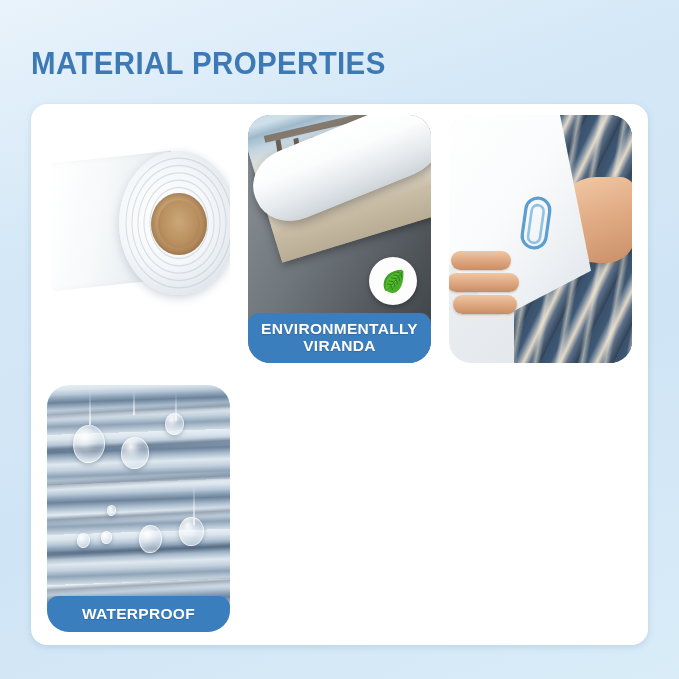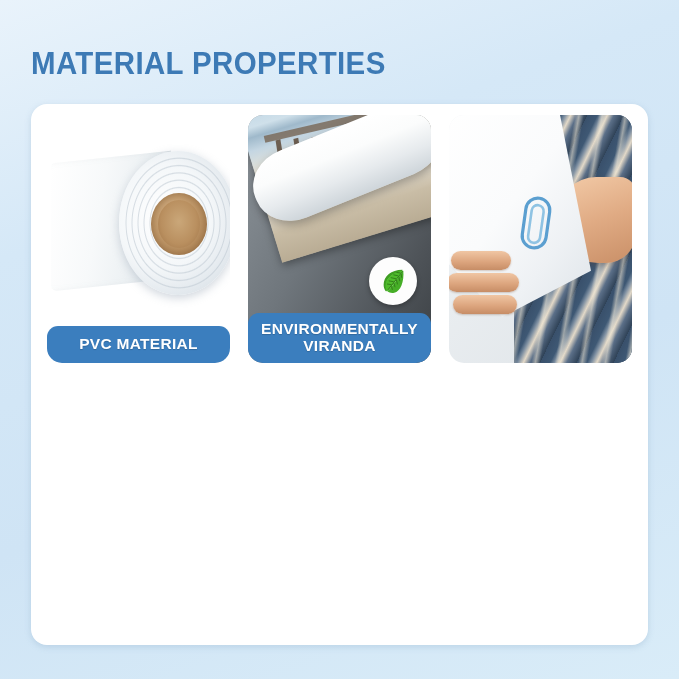--- a/index.html
+++ b/index.html
@@ -77,21 +77,21 @@
     display: grid;
     grid-template-columns: repeat(3, 1fr);
     grid-template-rows: repeat(2, 1fr);
     column-gap: 18px;
     row-gap: 22px;
   }
 
   
   .card {
     position: relative;
-    border-radius: 15px;
+    border-radius: 22px;
     overflow: hidden;
     background: #ffffff;
   }
   .card-media {
     position: absolute;
     inset: 0;
     border-radius: 11px;
     overflow: hidden;
   }
   .card-label {
@@ -464,21 +464,20 @@
           <div class="roll-wrap">
             <div class="roll-sheet"></div>
             <div class="roll-body">
               <div class="roll-rings"></div>
             </div>
             <div class="roll-core">
               <div class="roll-core-inner"></div>
             </div>
           </div>
         </div>
-        <div class="card-label">PVC MATERIAL</div>
       </div>
 
       <div class="card">
         <div class="card-media media-eco">
           <div class="eco-photo"></div>
           <div class="eco-curl">
             <div class="eco-curl-tip"></div>
           </div>
           <div class="eco-badge">
             <svg width="30" height="30" viewBox="0 0 32 32" aria-hidden="true">
@@ -519,18 +518,35 @@
             </svg>
           </div>
           <div class="hand-left">
             <div class="finger" style="left:0px;  top:4px;  width:60px;"></div>
             <div class="finger" style="left:-4px; top:26px; width:72px;"></div>
             <div class="finger" style="left:2px;  top:48px; width:64px;"></div>
           </div>
         </div>
       </div>
 
+      <div class="card">
+        <div class="card-media media-water">
+          <div class="drip" style="left:42px;  top:6px;   height:34px;"></div>
+          <div class="drip" style="left:86px;  top:4px;   height:26px;"></div>
+          <div class="drip" style="left:128px; top:8px;   height:28px;"></div>
+          <div class="drip" style="left:146px; top:98px;  height:42px;"></div>
+          <div class="drop" style="left:26px;  top:40px;  width:30px; height:36px;"></div>
+          <div class="drop" style="left:74px;  top:52px;  width:26px; height:30px;"></div>
+          <div class="drop" style="left:118px; top:28px;  width:17px; height:20px;"></div>
+          <div class="drop" style="left:132px; top:132px; width:23px; height:27px;"></div>
+          <div class="drop" style="left:92px;  top:140px; width:21px; height:26px;"></div>
+          <div class="drop" style="left:30px;  top:148px; width:11px; height:13px;"></div>
+          <div class="drop" style="left:54px;  top:146px; width:9px;  height:11px;"></div>
+          <div class="drop" style="left:60px;  top:120px; width:7px;  height:9px;"></div>
+        </div>
+        <div class="card-label">WATERPROOF</div>
+      </div>
 
 
 
     </div>
   </div>
 </div>
 
 </body></html>

